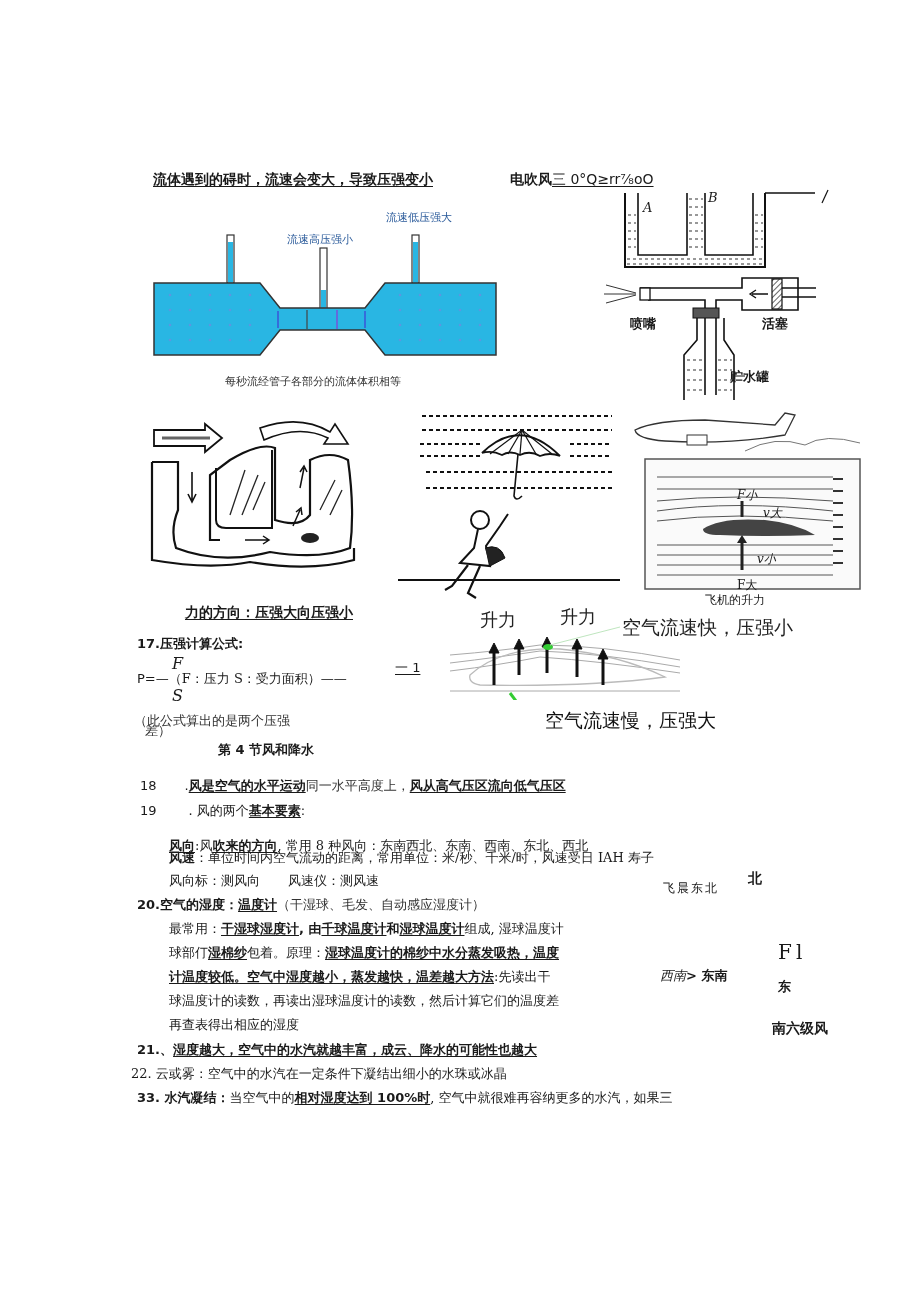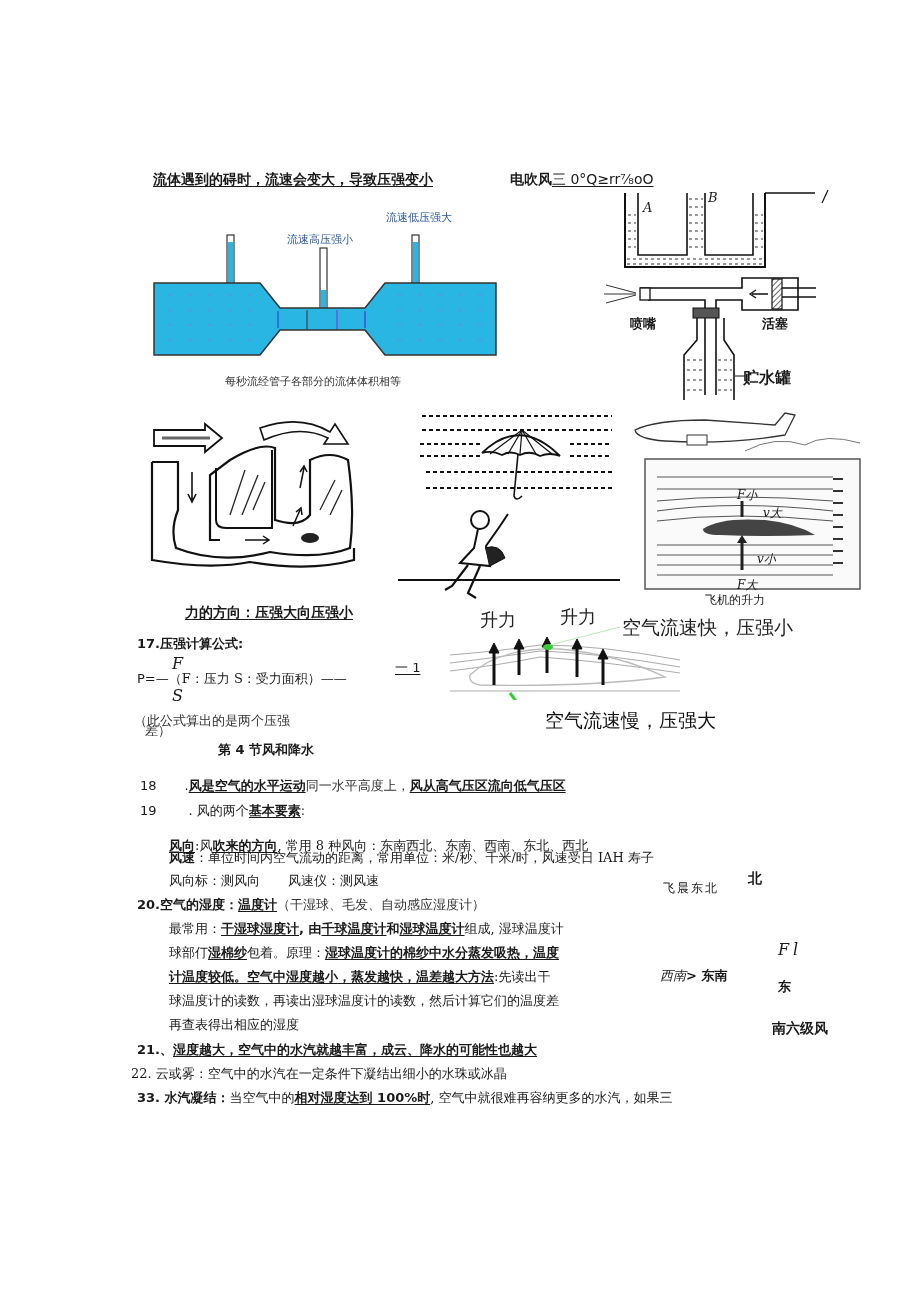--- a/index.html
+++ b/index.html
@@ -146,21 +146,21 @@
         <line x1="128" y1="185" x2="142" y2="185"></line>
         <line x1="128" y1="195" x2="142" y2="195"></line>
         <line x1="128" y1="205" x2="142" y2="205"></line>
     </g>
     <line x1="145" y1="191" x2="155" y2="191" stroke="#111"></line>
   </svg>
   <div class="abs serif" style="left:53px;top:15px;font-size:13px;font-style:italic;">A</div>
   <div class="abs serif" style="left:118px;top:5px;font-size:13px;font-style:italic;">B</div>
   <div class="abs bold" style="left:40px;top:130px;font-size:13px;">喷嘴</div>
   <div class="abs bold" style="left:172px;top:130px;font-size:13px;">活塞</div>
-  <div class="abs bold" style="left:153px;top:183px;font-size:16px;">贮水罐</div>
+  <div class="abs bold" style="left:140px;top:183px;font-size:13px;">贮水罐</div>
 </div>
 
 <div class="fig" style="left:150px;top:420px;width:225px;height:150px;">
   <svg width="225" height="150" viewBox="0 0 225 150">
     <path d="M4 10 L55 10 L55 4 L72 18 L55 32 L55 26 L4 26 Z" fill="#fff" stroke="#111" stroke-width="1.8"></path>
     <line x1="12" y1="18" x2="60" y2="18" stroke="#666" stroke-width="3"></line>
     <path d="M110 8 Q150 -6 180 12 L185 4 L198 24 L174 24 L178 18 Q150 4 114 20 Z" fill="#fff" stroke="#111" stroke-width="1.6"></path>
     <path d="M2 42 L28 42 L28 90 Q20 110 26 128 Q70 145 120 132 Q170 140 200 128 Q205 90 198 40 Q180 30 160 40 L160 95 Q150 108 125 100 L125 28 Q110 22 80 40 L60 55 L60 120 L70 120" fill="none" stroke="#111" stroke-width="2.2"></path>
     <path d="M2 42 L2 140 Q60 150 100 142 Q160 152 204 140 L204 128" fill="none" stroke="#111" stroke-width="2.2"></path>
     <path d="M66 48 L66 100 Q66 108 76 108 L122 108 L122 30" fill="none" stroke="#111" stroke-width="2"></path>
@@ -239,21 +239,21 @@
         <line x1="208" y1="158" x2="218" y2="158"></line>
       </g>
     <path d="M78 124 Q95 112 140 115 Q170 118 190 130 Q140 132 95 130 Q78 130 78 124 Z" fill="#444"></path>
     <line x1="117" y1="96" x2="117" y2="112" stroke="#222" stroke-width="3"></line>
     <line x1="117" y1="138" x2="117" y2="165" stroke="#222" stroke-width="3"></line>
     <path d="M112 138 L117 130 L122 138" fill="#222"></path>
   </svg>
   <div class="abs serif" style="left:112px;top:82px;font-size:12px;font-style:italic;">F小</div>
   <div class="abs serif" style="left:138px;top:100px;font-size:12px;font-style:italic;">v大</div>
   <div class="abs serif" style="left:132px;top:146px;font-size:12px;font-style:italic;">v小</div>
-  <div class="abs serif" style="left:112px;top:172px;font-size:12px;font-style:italic;">F大</div>
+  <div class="abs serif" style="left:112px;top:172px;font-size:12px;">F大</div>
   <div class="abs" style="left:80px;top:188px;font-size:12px;height:12px;overflow:hidden;line-height:14px;">飞机的升力</div>
 </div>
 
 <div class="fig" style="left:440px;top:605px;width:290px;height:95px;">
   <svg width="290" height="95" viewBox="0 0 290 95">
     <g stroke="#aaa" stroke-width="1" fill="none">
       <path d="M10 50 Q60 46 100 40 Q160 40 240 55"></path>
       <path d="M10 58 Q60 52 100 46 Q160 48 240 62"></path>
       <path d="M10 66 Q60 60 100 52 Q160 56 240 68"></path>
       <path d="M10 86 L240 86"></path>
@@ -334,15 +334,15 @@
 <div class="abs t13 serif" style="left:131px;top:1066px;">22. 云或雾：空气中的水汽在一定条件下凝结出细小的水珠或冰晶</div>
 <div class="abs t13" style="left:137px;top:1090px;">
   <span class="bold">33. 水汽凝结：</span><span class="serif">当空气中的</span><span class="bold ul">相对湿度达到 100%时</span><span class="serif">, 空气中就很难再容纳更多的水汽，如果三</span>
 </div>
 
 <div class="abs" style="left:663px;top:880px;font-size:12px;letter-spacing:2px;white-space:nowrap;">飞晨东北</div>
 <div class="abs bold" style="left:748px;top:870px;font-size:14px;">北</div>
 <div class="abs t13" style="left:660px;top:968px;">
   <span class="serif" style="font-style:italic;">西南</span><span class="bold">&gt; 东南</span>
 </div>
-<div class="abs serif" style="left:778px;top:940px;font-size:16px;letter-spacing:4px;font-style:italic;">Fl</div>
+<div class="abs serif" style="left:778px;top:940px;font-size:20px;letter-spacing:4px;">Fl</div>
 <div class="abs bold" style="left:778px;top:978px;font-size:13px;">东</div>
 <div class="abs bold" style="left:772px;top:1020px;font-size:14px;white-space:nowrap;">南六级风</div>
 
 </body></html>

